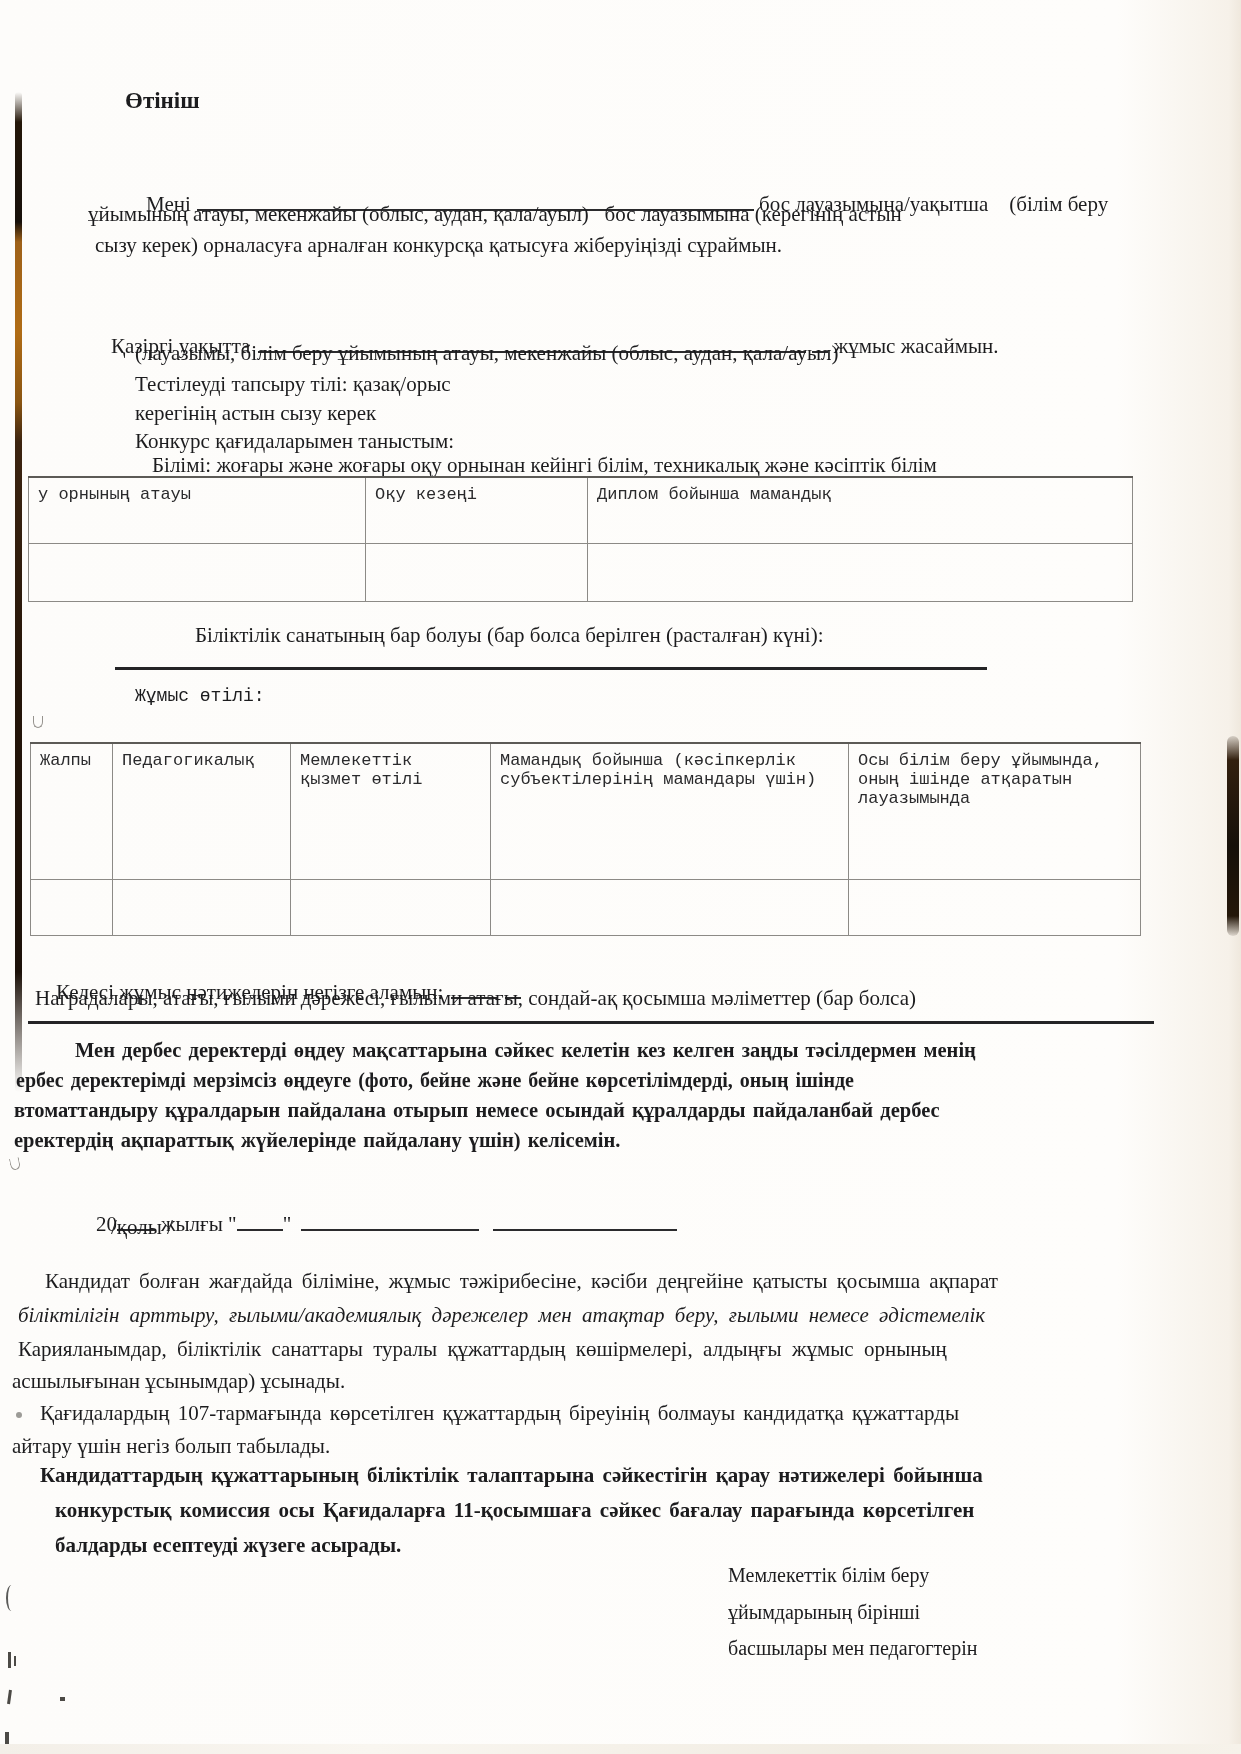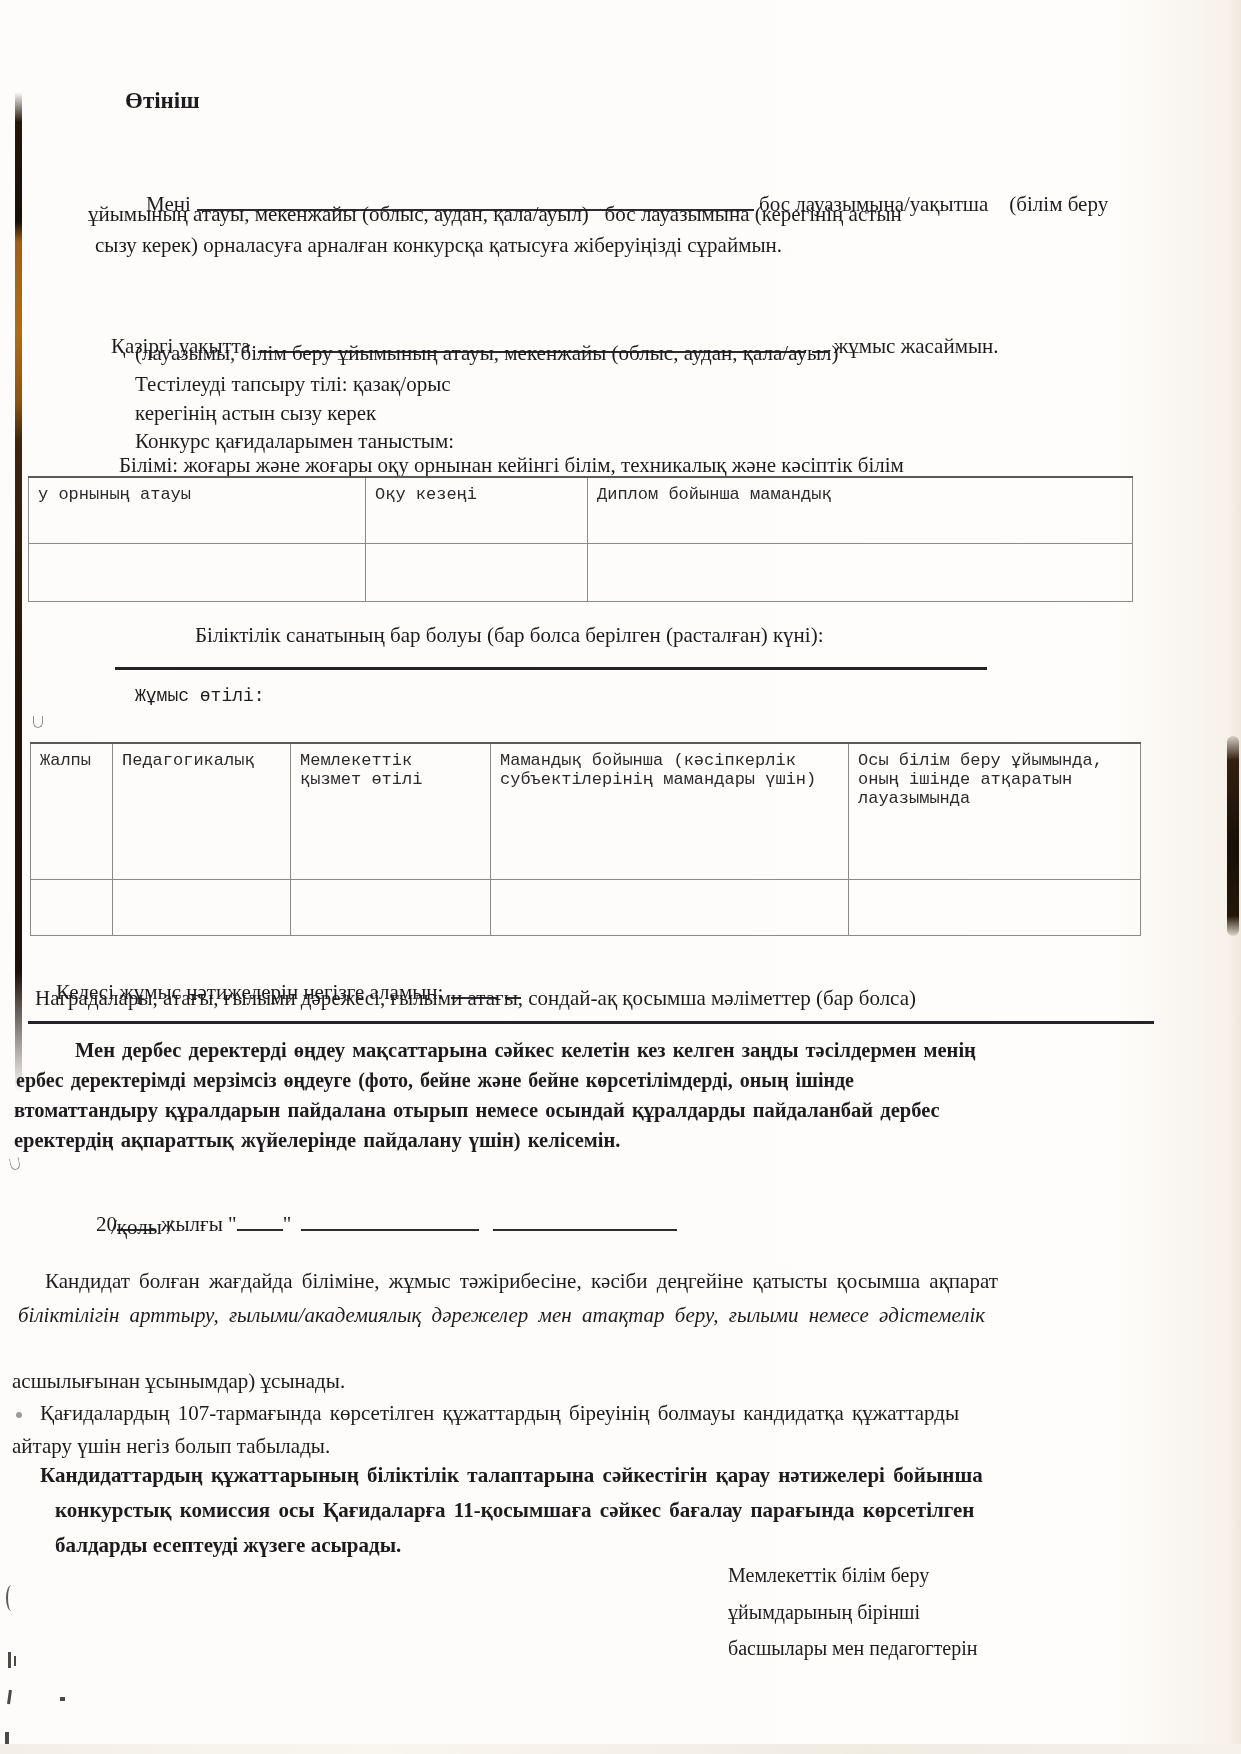--- a/index.html
+++ b/index.html
@@ -66,21 +66,21 @@
   <div class="abs line" style="left:88px;top:201px;">ұйымының атауы, мекенжайы (облыс, аудан, қала/ауыл)   бос лауазымына (керегінің астын</div>
   <div class="abs line" style="left:95px;top:232px;">сызу керек) орналасуға арналған конкурсқа қатысуға жіберуіңізді сұраймын.</div>
 
   <div class="abs line" style="left:90px;top:304px;">
     <span>Қазіргі уақытта</span><span class="blank" style="width:548px;margin-left:8px;"></span><span class="blank" style="width:16px;margin-left:6px;"></span><span> жұмыс жасаймын.</span>
   </div>
   <div class="abs line" style="left:135px;top:340px;">(лауазымы, білім беру ұйымының атауы, мекенжайы (облыс, аудан, қала/ауыл)</div>
   <div class="abs line" style="left:135px;top:371px;">Тестілеуді тапсыру тілі: қазақ/орыс</div>
   <div class="abs line" style="left:135px;top:400px;">керегінің астын сызу керек</div>
   <div class="abs line" style="left:135px;top:428px;">Конкурс қағидаларымен таныстым:</div>
-  <div class="abs line" style="left:119px;top:452px;">Білімі: жоғары және жоғары оқу орнынан кейінгі білім, техникалық және кәсіптік білім</div>
+  <div class="abs line" style="left:152px;top:452px;">Білімі: жоғары және жоғары оқу орнынан кейінгі білім, техникалық және кәсіптік білім</div>
 
   <table class="tbl mono" style="left:28px;top:476px;width:1104px;">
     <colgroup>
         <col style="width:337px;">
         <col style="width:222px;">
         <col style="width:545px;">
       </colgroup>
     <tbody>
         <tr class="toprow" style="height:66px;">
       <td>у орнының атауы</td>
@@ -137,20 +137,21 @@
   <div class="abs line bold" style="left:14px;top:1098px;font-size:20.5px;word-spacing:2px;">втоматтандыру құралдарын пайдалана отырып немесе осындай құралдарды пайдаланбай дербес</div>
   <div class="abs line bold" style="left:14px;top:1128px;font-size:20.5px;word-spacing:2px;">еректердің ақпараттық жүйелерінде пайдалану үшін) келісемін.</div>
 
   <div class="abs line" style="left:75px;top:1182px;">
     <span>20</span><span class="blank" style="width:38px;"></span><span style="margin-left:6px;">жылғы "</span><span class="blank" style="width:46px;"></span><span>"</span><span class="blank" style="width:178px;margin-left:10px;"></span><span class="blank" style="width:184px;margin-left:14px;"></span>
   </div>
   <div class="abs line" style="left:75px;top:1214px;margin-left:36px;">/қолы /</div>
 
   <div class="abs line" style="left:45px;top:1268px;word-spacing:4px;">Кандидат болған жағдайда біліміне, жұмыс тәжірибесіне, кәсіби деңгейіне қатысты қосымша ақпарат</div>
   <div class="abs line" style="left:18px;top:1302px;word-spacing:5px;font-style:italic;">біліктілігін арттыру, ғылыми/академиялық дәрежелер мен атақтар беру, ғылыми немесе әдістемелік</div>
+  <div class="abs line" style="left:18px;top:1336px;word-spacing:5px;">Карияланымдар, біліктілік санаттары туралы құжаттардың көшірмелері, алдыңғы жұмыс орнының</div>
   <div class="abs line" style="left:12px;top:1368px;">асшылығынан ұсынымдар) ұсынады.</div>
   <div class="tick" style="left:16px;top:1412px;width:6px;height:6px;border-radius:50%;opacity:.55;"></div>
   <div class="abs line" style="left:40px;top:1400px;word-spacing:3px;">Қағидалардың 107-тармағында көрсетілген құжаттардың біреуінің болмауы кандидатқа құжаттарды</div>
   <div class="abs line" style="left:12px;top:1433px;">айтару үшін негіз болып табылады.</div>
 
   <div class="abs line bold" style="left:40px;top:1462px;word-spacing:3px;">Кандидаттардың құжаттарының біліктілік талаптарына сәйкестігін қарау нәтижелері бойынша</div>
   <div class="abs line bold" style="left:55px;top:1497px;word-spacing:3px;">конкурстық комиссия осы Қағидаларға 11-қосымшаға сәйкес бағалау парағында көрсетілген</div>
   <div class="abs line bold" style="left:55px;top:1532px;">балдарды есептеуді жүзеге асырады.</div>
 
   <div class="abs footer-line" style="left:728px;top:1565px;">Мемлекеттік білім беру</div>

